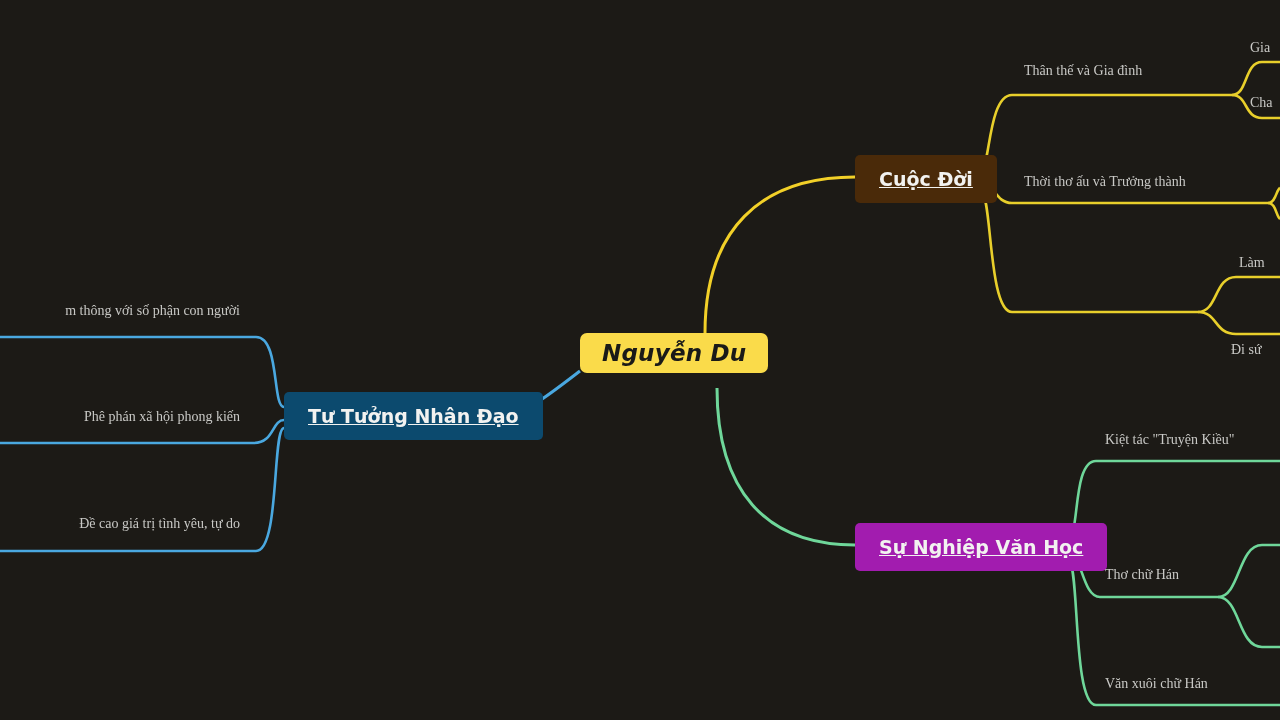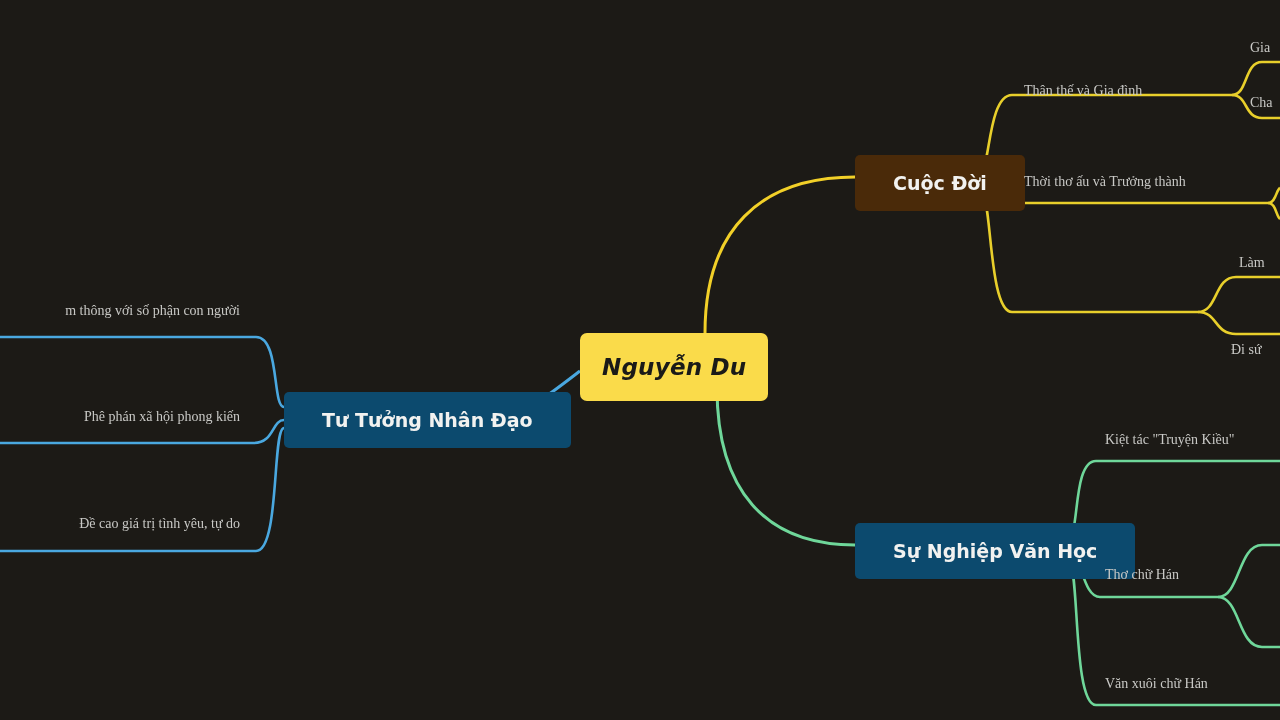--- a/index.html
+++ b/index.html
@@ -33,32 +33,33 @@
   }
   .node-root {
     background: #fadb4a;
     color: #1a1a18;
     border-radius: 7px;
     font-size: 23px;
     font-weight: bold;
     font-style: italic;
     letter-spacing: 0.2px;
     padding: 0 22px;
-    height: 68px;
+    height: 40px;
   }
   .node-main {
     color: #f2f2f0;
     border-radius: 5px;
     font-size: 19px;
     font-weight: bold;
-    padding: 0 38px;
-    height: 56px;
+    padding: 0 24px;
+    height: 48px;
+    text-decoration: underline;
   }
   .node-life    { background: #4a2a09; }
-  .node-career  { background: #0c4a6e; }
+  .node-career  { background: #a21caf; }
   .node-thought { background: #0c4a6e; }
 
   .leaf {
     position: absolute;
     color: #c9c9c6;
     font-size: 14px;
     font-weight: normal;
     white-space: nowrap;
     line-height: 22px;
     font-family: Liberation Serif, serif;
@@ -113,21 +114,21 @@
   </div>
 
   <div class="node node-main node-career" style="left:855px; top:523px;">
     <span>Sự Nghiệp Văn Học</span>
   </div>
 
   <div class="node node-main node-thought" style="left:284px; top:392px;">
     <span>Tư Tưởng Nhân Đạo</span>
   </div>
 
-  <div class="leaf" style="left:1024px; top:80px;">Thân thế và Gia đình</div>
+  <div class="leaf" style="left:1024px; top:60px;">Thân thế và Gia đình</div>
 
   <div class="leaf" style="left:1250px; top:37px;">Gia</div>
 
   <div class="leaf" style="left:1250px; top:92px;">Cha</div>
 
   <div class="leaf" style="left:1024px; top:171px;">Thời thơ ấu và Trưởng thành</div>
 
 
   <div class="leaf" style="left:1239px; top:252px;">Làm</div>
 

